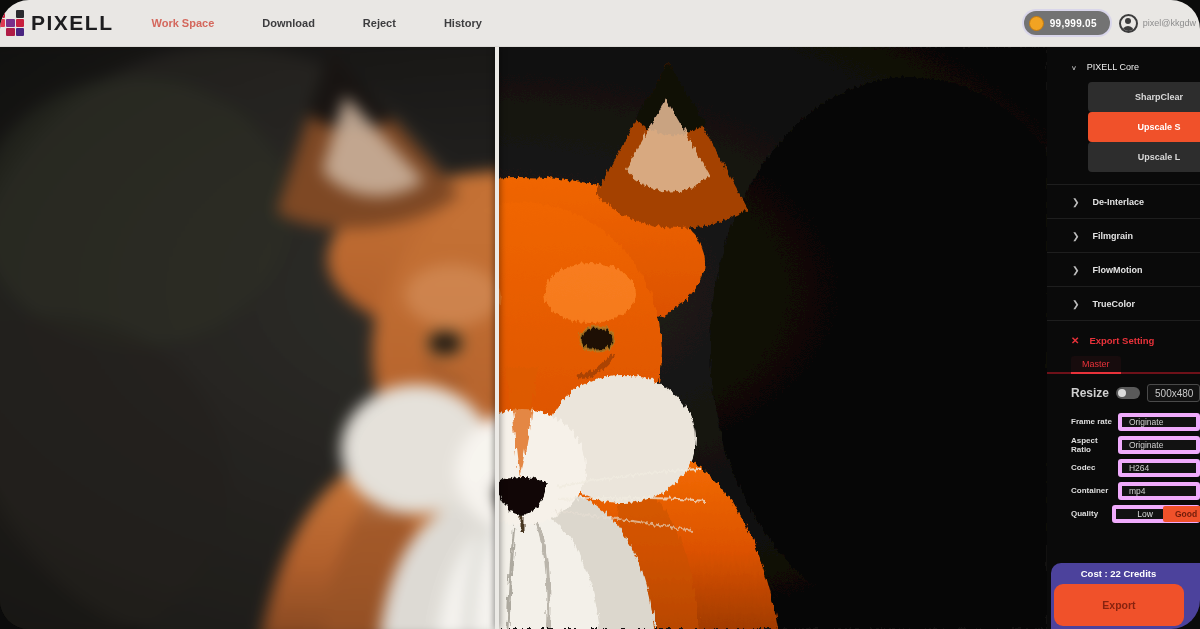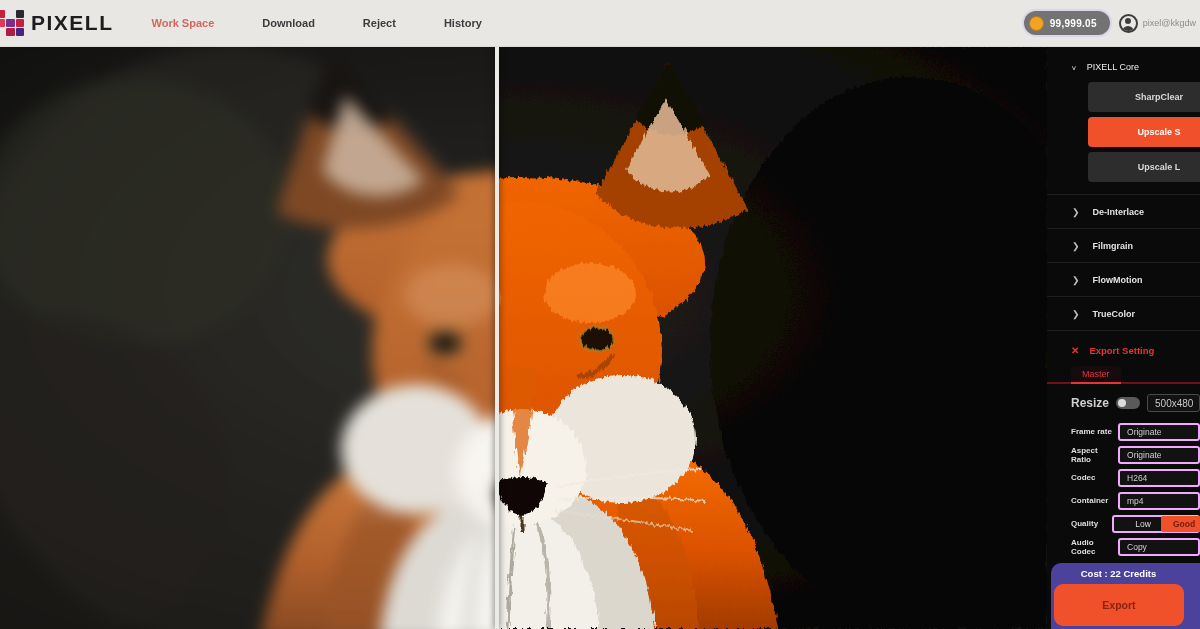--- a/index.html
+++ b/index.html
@@ -1,19 +1,19 @@
 <!DOCTYPE html>
 <html><head>
 <meta charset="utf-8">
 <title>PIXELL</title>
 <style>
   * { margin:0; padding:0; box-sizing:border-box; }
   html,body { width:1200px; height:629px; overflow:hidden; background:#0b0b0b;
               font-family:"Liberation Sans", sans-serif; }
-  .app { position:relative; width:1200px; height:629px; overflow:hidden; }
+  .app { position:relative; width:1200px; height:629px; overflow:hidden;border-radius:29px; }
 
   
   .navbar { position:absolute; top:0; left:0; right:0; height:47px; background:#e9e7e4;
             display:flex; align-items:center; z-index:9; border-bottom:1px solid #dcdad6; }
   .brand { display:flex; align-items:center; gap:7px; margin-left:0; }
   .brand-icon { width:27px; height:27px; margin-left:-3px; display:grid;
                 grid-template-columns:repeat(3,1fr); grid-template-rows:repeat(3,1fr); gap:1px; }
   .brand-icon span { border-radius:1px; }
   .bi-1{background:#c81f3e} .bi-2{background:transparent} .bi-3{background:#2a2a2e}
   .bi-4{background:#e03a52} .bi-5{background:#7a2f8a} .bi-6{background:#c81f3e}
@@ -47,21 +47,21 @@
   .after  svg { left:-497px; filter:saturate(1.18) contrast(1.06); }
   .divider { position:absolute; top:0; left:495px; width:4px; height:100%;
              background:#eceae6; box-shadow:0 0 7px rgba(0,0,0,.65); z-index:4; cursor:ew-resize; }
 
   
   .sidebar { position:absolute; top:47px; left:1047px; width:153px; height:582px;
              background:#0a0a0a; overflow:hidden; color:#ddd; }
   .core-header { display:flex; align-items:center; gap:10px; padding:15px 0 0 24px;
                  font-size:9px; font-weight:normal; color:#ededed; }
   .chev-down { font-size:8px; color:#c9c9c9; transform:scaleY(.8); }
-  .core-buttons { margin:10px 0 0 41px; display:flex; flex-direction:column; gap:5px; }
+  .core-buttons { margin:10px 0 0 41px; display:flex; flex-direction:column; }
   .core-btn { width:142px; height:30px; border:none; border-radius:4px; background:#2d2d2d;
               color:#d9d9d9; font-size:9px; font-weight:bold; cursor:pointer;
               display:flex; align-items:center; justify-content:center;
               font-family:"Liberation Sans",sans-serif; }
   .core-btn.orange { background:#f0512a; color:#ffffff; }
   .features { margin-top:12px; border-top:1px solid #1e1e1e; }
   .feature-row { height:34px; display:flex; align-items:center; gap:13px; padding-left:25px;
                  border-bottom:1px solid #1e1e1e; cursor:pointer; }
   .feature-chev { color:#bdbdbd; font-size:9px; }
   .feature-label { font-size:9px; font-weight:bold; color:#e3e3e3; }
@@ -79,21 +79,21 @@
   .toggle { width:24px; height:12px; border-radius:6px; background:#5a5a5a; position:relative;
             cursor:pointer; flex:0 0 auto; }
   .toggle-knob { position:absolute; left:2px; top:2px; width:8px; height:8px; border-radius:50%;
                  background:#dcdcdc; }
   .resize-value { width:82px; height:18px; border:1px solid #4a4a4a; border-radius:3px;
                   background:#121212; color:#c8c8c8; font-size:10px; display:flex;
                   align-items:center; padding-left:7px; cursor:text; }
   .settings { margin-top:8px; }
   .setting-row { display:flex; align-items:center; height:23px; padding-left:24px; }
   .setting-label { width:51px; font-size:8px; font-weight:bold; color:#dedede; }
-  .setting-box { width:88px; height:18px; border:2px solid #f0abfc; border-radius:3px;
+  .setting-box { width:88px; height:18px; border:4px solid #f0abfc; border-radius:3px;
                  background:#121212; color:#cfcfcf; font-size:8.5px; display:flex;
                  align-items:center; padding-left:7px; cursor:pointer; }
   .setting-box.quality { padding-left:12px; }
   .q-low { flex:0 0 34px; text-align:center; color:#dedede; font-size:8.5px; cursor:pointer; }
   .q-good { flex:1; height:16px; margin:0 1px; min-width:46px; background:#f0512a;
             border-radius:2px; color:#701c0a; font-weight:bold; font-size:8.5px;
             display:flex; align-items:center; justify-content:center; cursor:pointer; }
 
   .cost-panel { position:absolute; left:4px; right:-20px; bottom:0; height:66px;
                 background:#4c429c; border-radius:10px 0 0 0; }
@@ -293,24 +293,20 @@
         <span class="setting-label">Container</span>
         <span class="setting-box">mp4</span>
       </div>
       <div class="setting-row">
         <span class="setting-label">Quality</span>
         <span class="setting-box quality">
           <span class="q-low">Low</span>
           <span class="q-good">Good</span>
         </span>
       </div>
-      <div class="setting-row">
-        <span class="setting-label">Audio Codec</span>
-        <span class="setting-box">Copy</span>
-      </div>
     </div>
 
     <div class="cost-panel">
       <div class="cost-text">Cost : 22 Credits</div>
       <div class="action-row">
         <button class="btn-export">Export</button>
       </div>
     </div>
 
   </aside>

